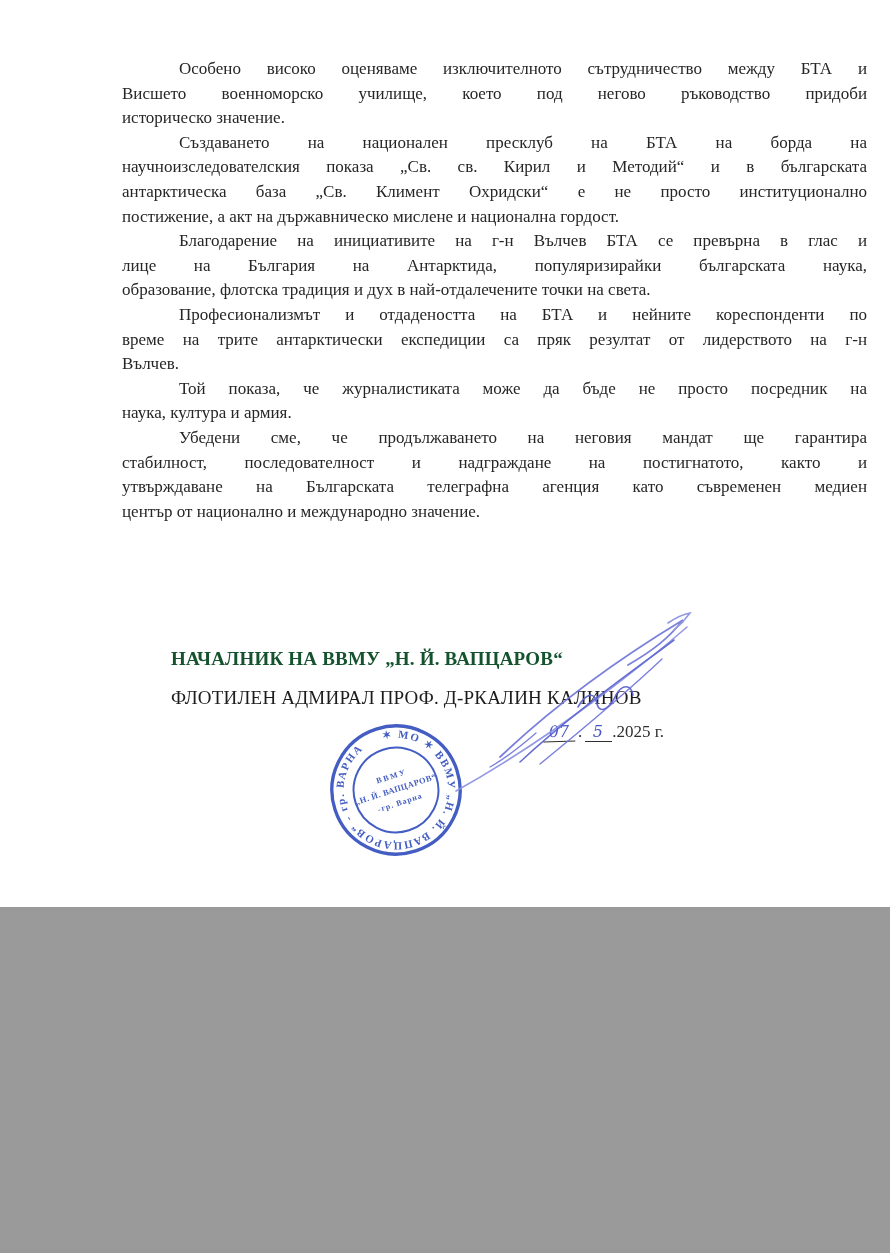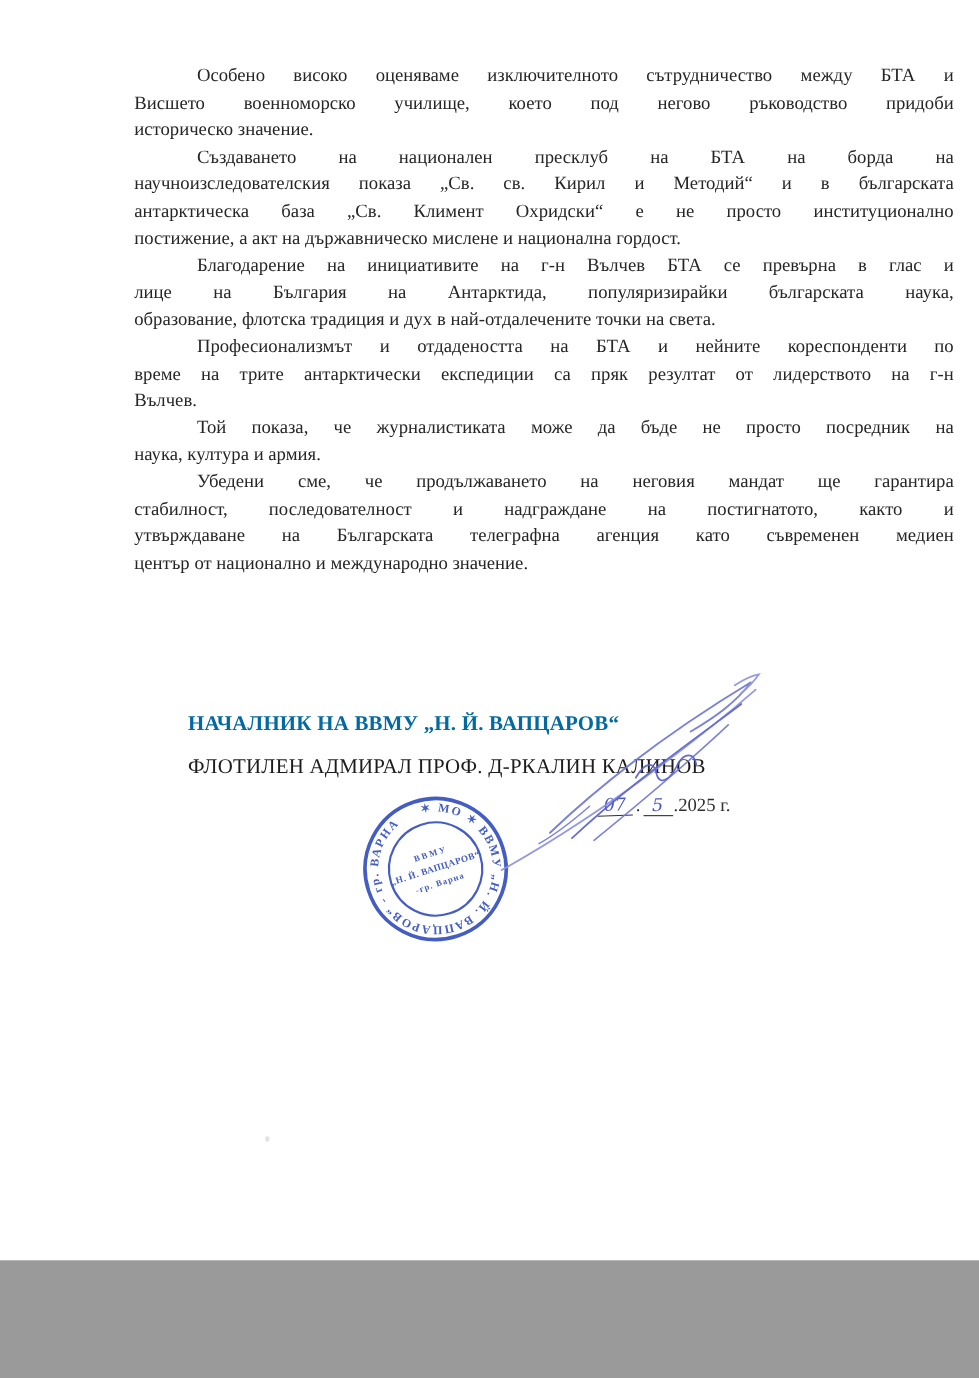--- a/index.html
+++ b/index.html
@@ -1,28 +1,28 @@
 <!DOCTYPE html>
 <html lang="bg"><head>
 <meta charset="utf-8">
 <style>
   html,body{margin:0;padding:0;background:#9a9a9a;}
   .page{
-    position:relative;width:890px;height:1146px;background:#ffffff;
+    position:relative;width:890px;height:907px;background:#ffffff;
     margin:0 auto;overflow:hidden;
     font-family:"Liberation Serif","DejaVu Serif",serif;color:#262626;
   }
   
   .body-block{position:absolute;top:57px;left:122px;width:745px;font-size:17px;line-height:24.6px;}
   .ln{text-align:justify;text-align-last:justify;white-space:normal;}
   .ln.first{text-indent:57px;}
   .ln.last{text-align:justify;text-align-last:left;}
   .closing{position:absolute;top:581px;left:122px;width:745px;font-size:17px;text-indent:57px;}
   
-  .sig1{position:absolute;top:648px;left:171px;font-size:19px;font-weight:bold;color:#0369a1;letter-spacing:.2px;}
+  .sig1{position:absolute;top:648px;left:171px;font-size:19px;font-weight:bold;color:#14532d;letter-spacing:.2px;}
   .sig2{position:absolute;top:687px;left:171px;width:661px;display:flex;justify-content:flex-start;
         font-size:19px;font-weight:normal;color:#1c1c1c;letter-spacing:.2px;}
   
   .dateline{position:absolute;top:722px;left:543px;font-size:17px;color:#2f2f2f;}
   .hand{display:inline-block;text-align:center;border-bottom:1.7px solid #2f2f2f;
         font-family:"DejaVu Serif",serif;font-style:italic;font-size:16px;color:#4a55c8;}
   .hand.day{width:32px;transform:rotate(-2deg);}
   .hand.month{width:27px;letter-spacing:2px;}
   .dsep{padding:0 3px;}
   

